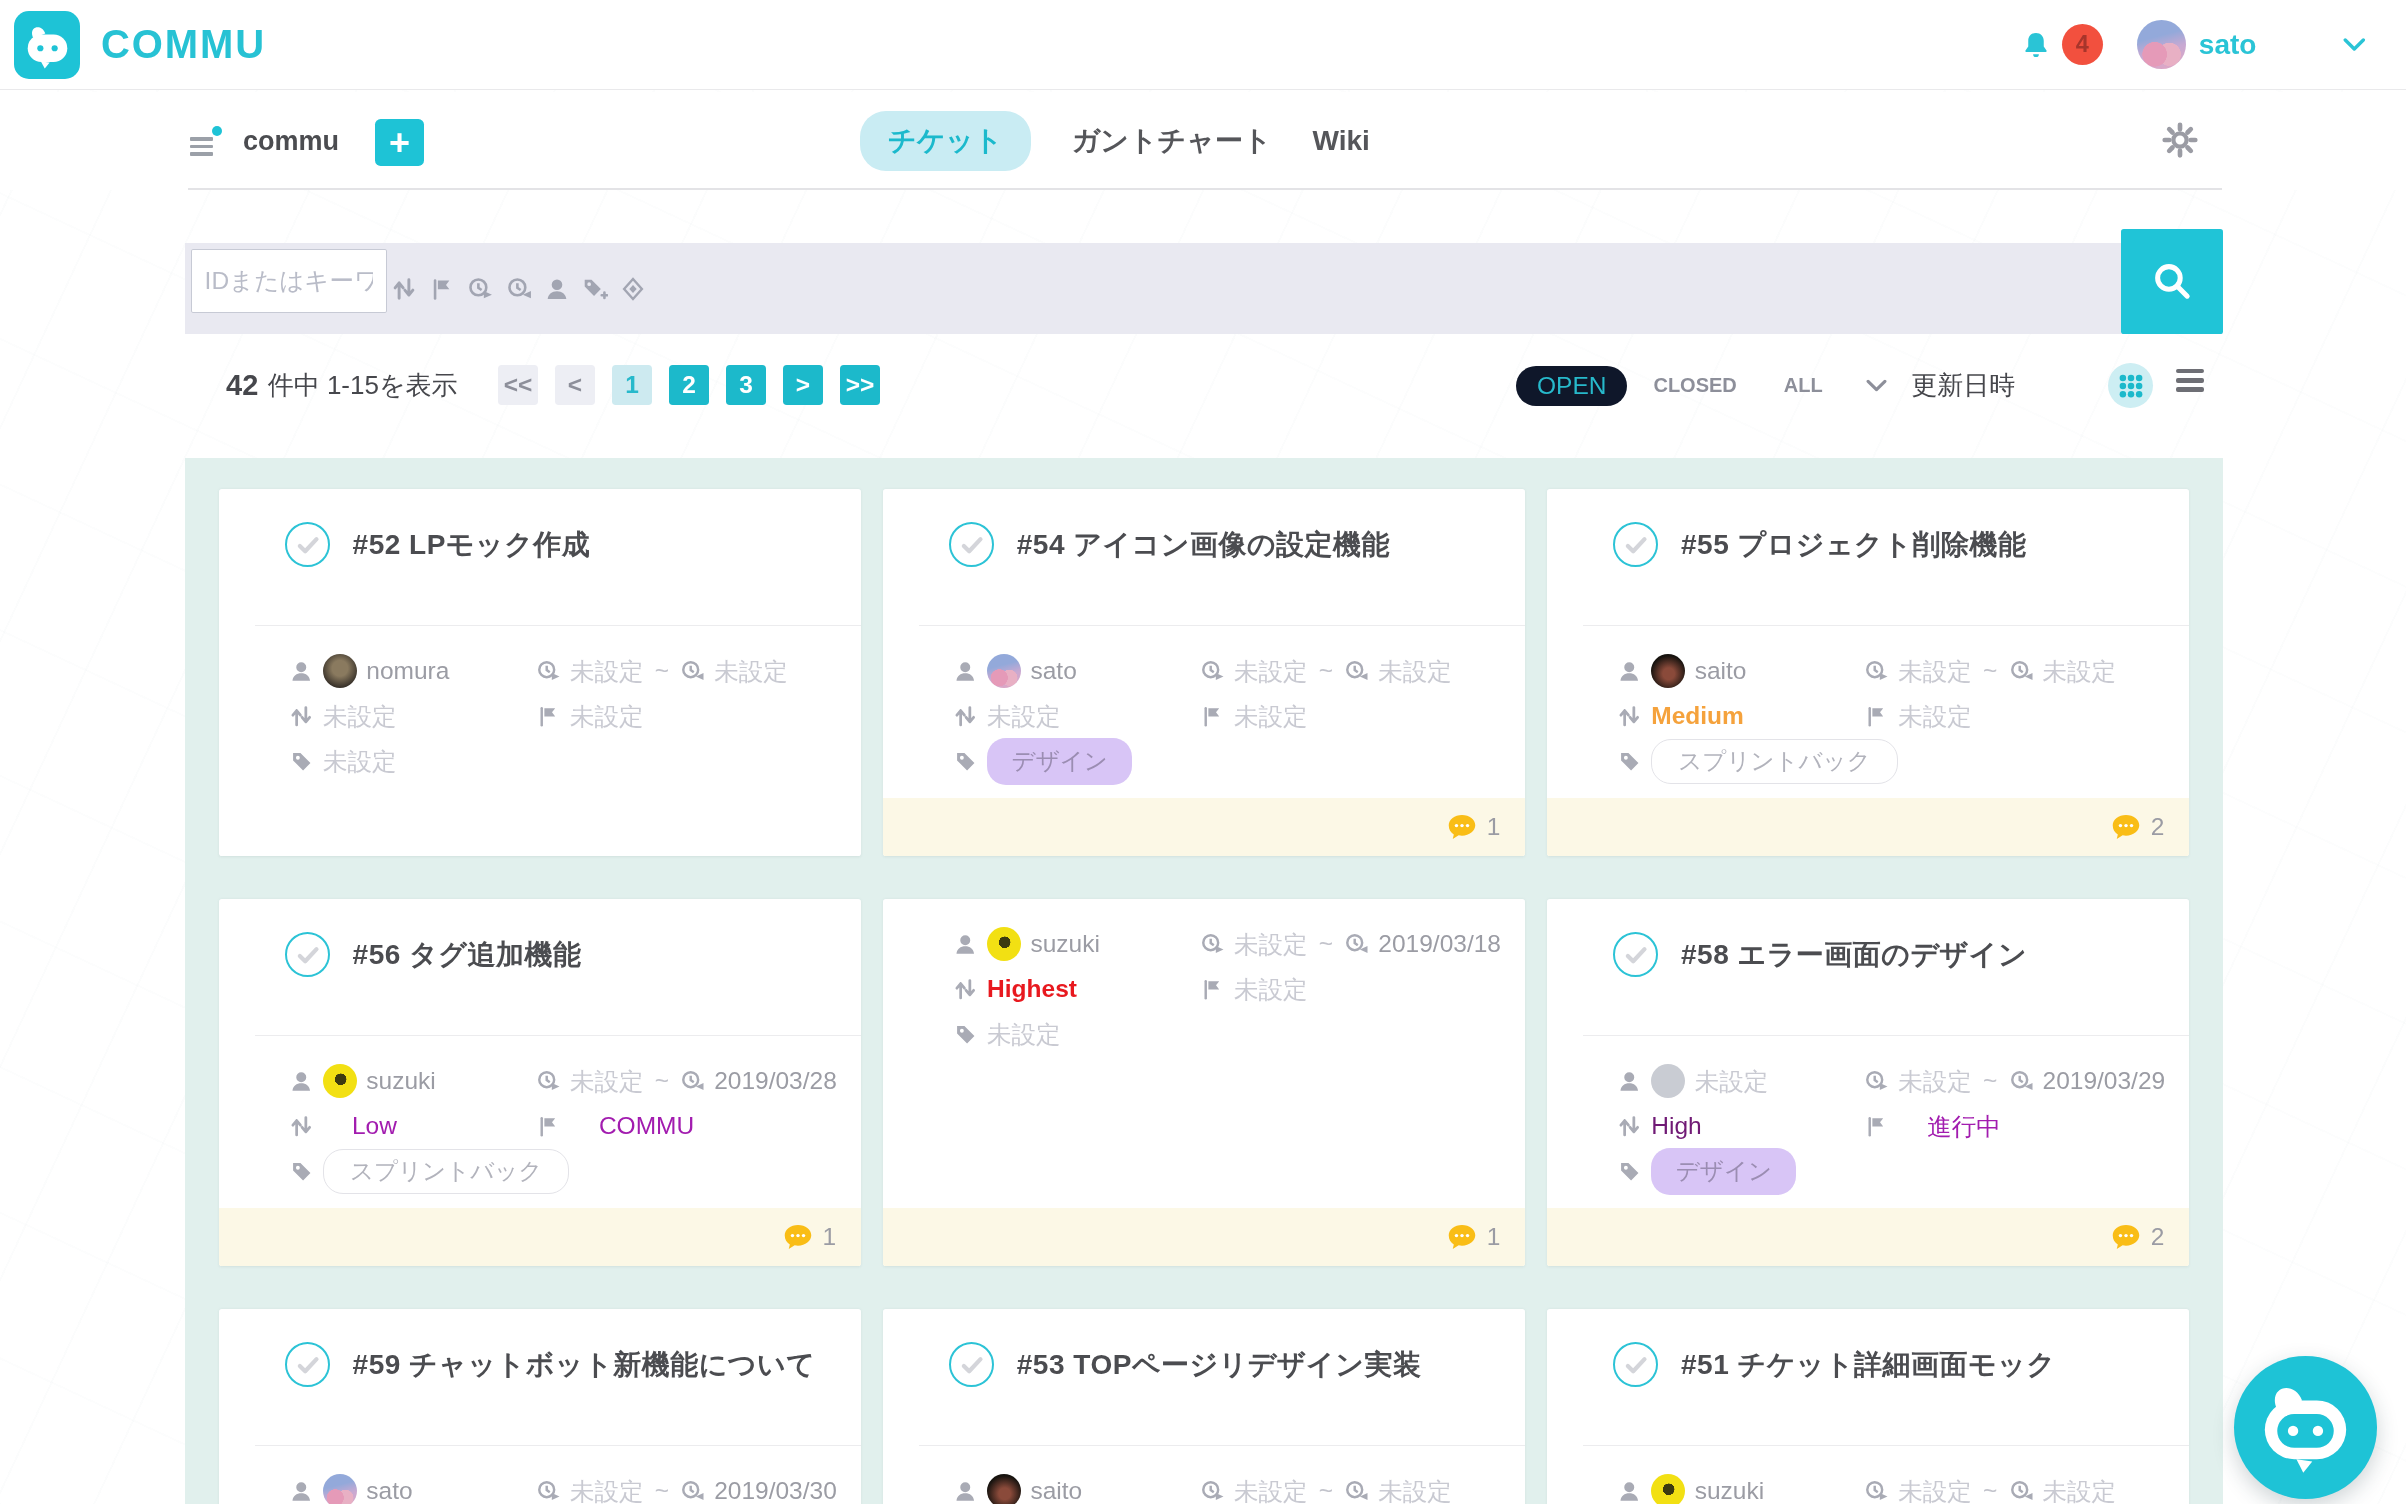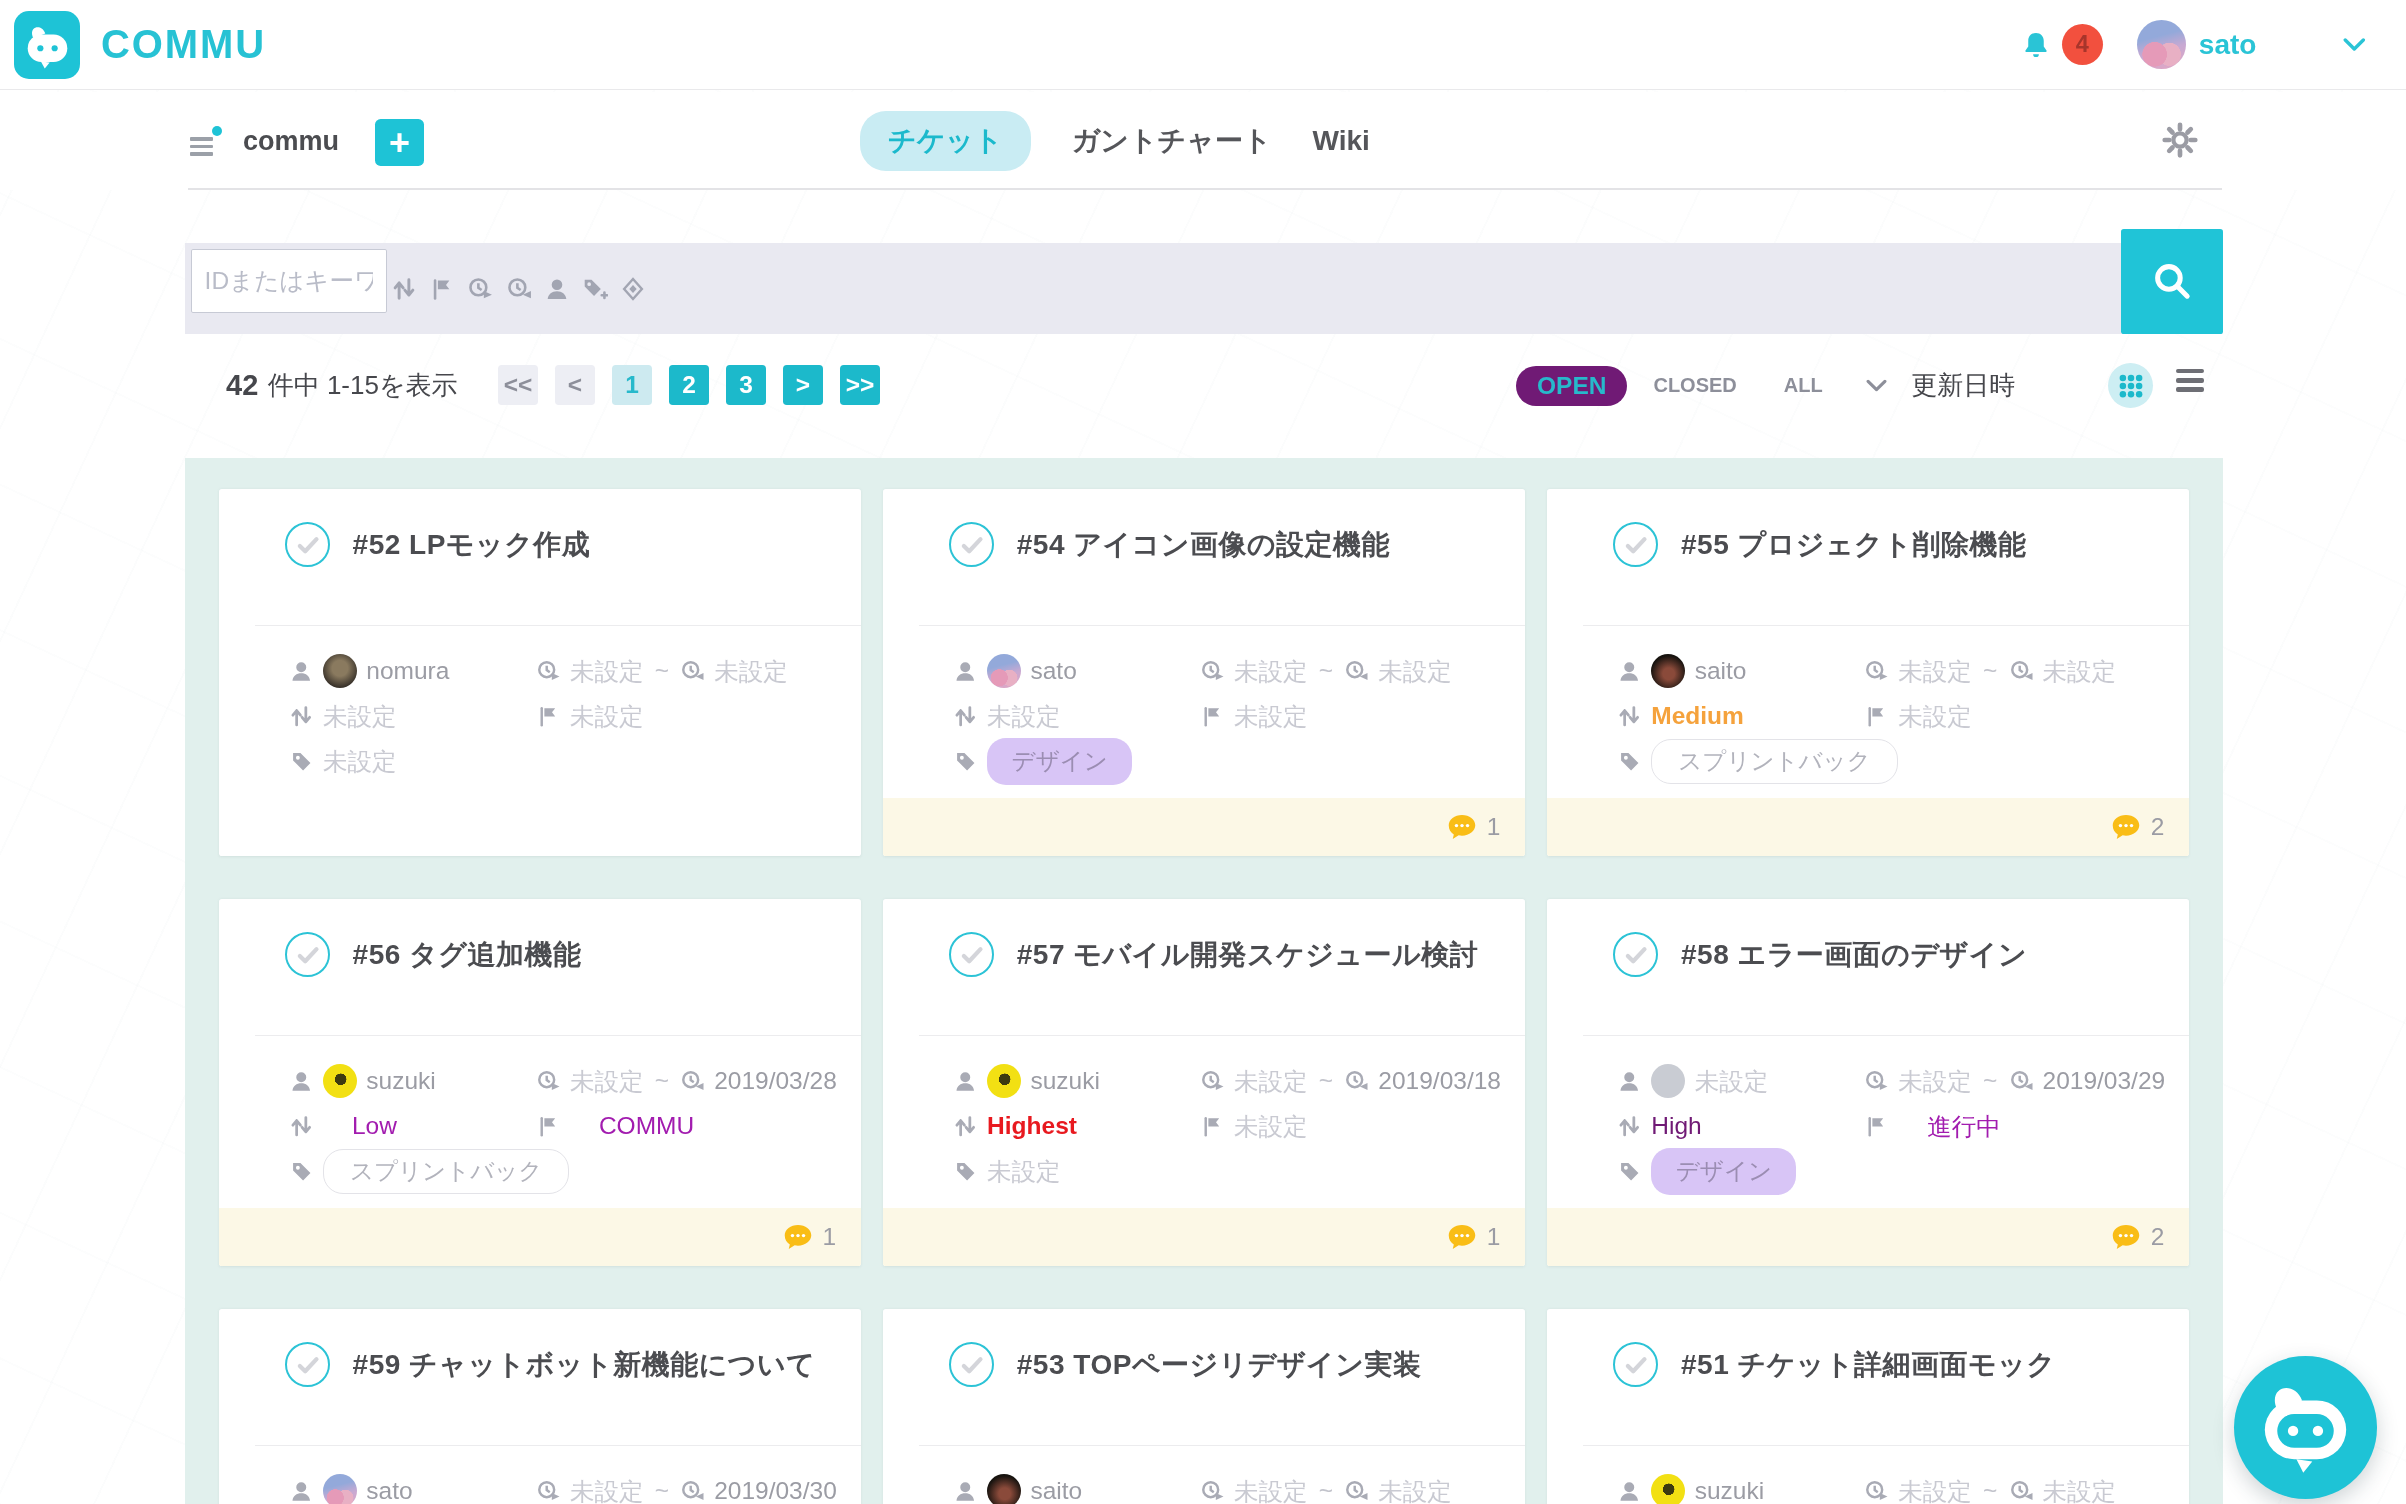--- a/index.html
+++ b/index.html
@@ -56,21 +56,21 @@
 
   
   .toolbar{ position:absolute; left:185px; top:363px; width:2038px; height:47px; z-index:3; }
   .summary{ position:absolute; left:41px; top:0; height:45px; display:flex; align-items:center; font-size:26px; color:#46474c; }
   .summary b{ font-size:29px; margin-right:9.4px; }
   .pagination{ position:absolute; left:313px; top:1.9px; display:flex; gap:17px; }
   .pg{ min-width:40px; height:40px; padding:0 5.6px; border-radius:3.8px; font-size:24.5px; font-weight:bold; display:flex; align-items:center; justify-content:center; cursor:pointer; background:#1cb9cb; color:#fff; }
   .pg.disabled{ background:#edeef4; color:#8d8f9a; }
   .pg.current{ background:#cdeaf0; color:#27b9cb; }
   .filters{ position:absolute; left:1331px; top:0; height:45px; display:flex; align-items:center; }
-  .f-open{ height:40px; padding:0 21px; border-radius:20px; background:#701a75; color:#27b9cb; font-size:24.5px; font-weight:bold; display:flex; align-items:center; cursor:pointer; }
+  .f-open{ height:40px; padding:0 21px; border-radius:20px; background:#0f172a; color:#27b9cb; font-size:24.5px; font-weight:normal; display:flex; align-items:center; cursor:pointer; }
   .f-item{ margin-left:26px; color:#8d8f9a; font-size:20px; font-weight:bold; cursor:pointer; }
   .f-item.all{ margin-left:47px; }
   .f-chevron{ margin-left:43px; width:21px; height:13px; color:#8d8f9a; cursor:pointer; }
   .f-sort{ margin-left:24.5px; font-size:26px; color:#46474c; cursor:pointer; }
   .view-grid{ position:absolute; left:1923px; top:0; width:45px; height:45px; border-radius:50%; background:#cdeef3; display:flex; align-items:center; justify-content:center; cursor:pointer; }
   .view-grid svg{ width:26px; height:26px; color:#1cb9cb; }
   .view-list{ position:absolute; left:1991px; top:5.6px; width:28px; cursor:pointer; }
   .view-list span{ display:block; width:28px; height:4.7px; background:#6e6f75; border-radius:1.9px; margin-bottom:4.7px; }
 
   
@@ -556,28 +556,20 @@
     </div>
     <div class="card-footer">
       <svg viewBox="0 0 26 24">
           <use href="#i-bubble"></use>
         </svg>
       <span class="comment-count">1</span>
     </div>
   </article>
 
   <article class="card">
-    <div class="card-head">
-      <span class="check">
-          <svg viewBox="0 0 24 24">
-            <use href="#i-check"></use>
-          </svg>
-        </span>
-      <h3 class="card-title">#57 モバイル開発スケジュール検討</h3>
-    </div>
     <div class="card-meta">
       <div class="meta-row">
         <div class="cell-left">
           <svg class="micon" viewBox="0 0 24 24">
               <use href="#i-person"></use>
             </svg>
           <span class="avatar av-suzuki"></span>
           <span class="mval v-muted">suzuki</span>
         </div>
         <div class="cell-right">

